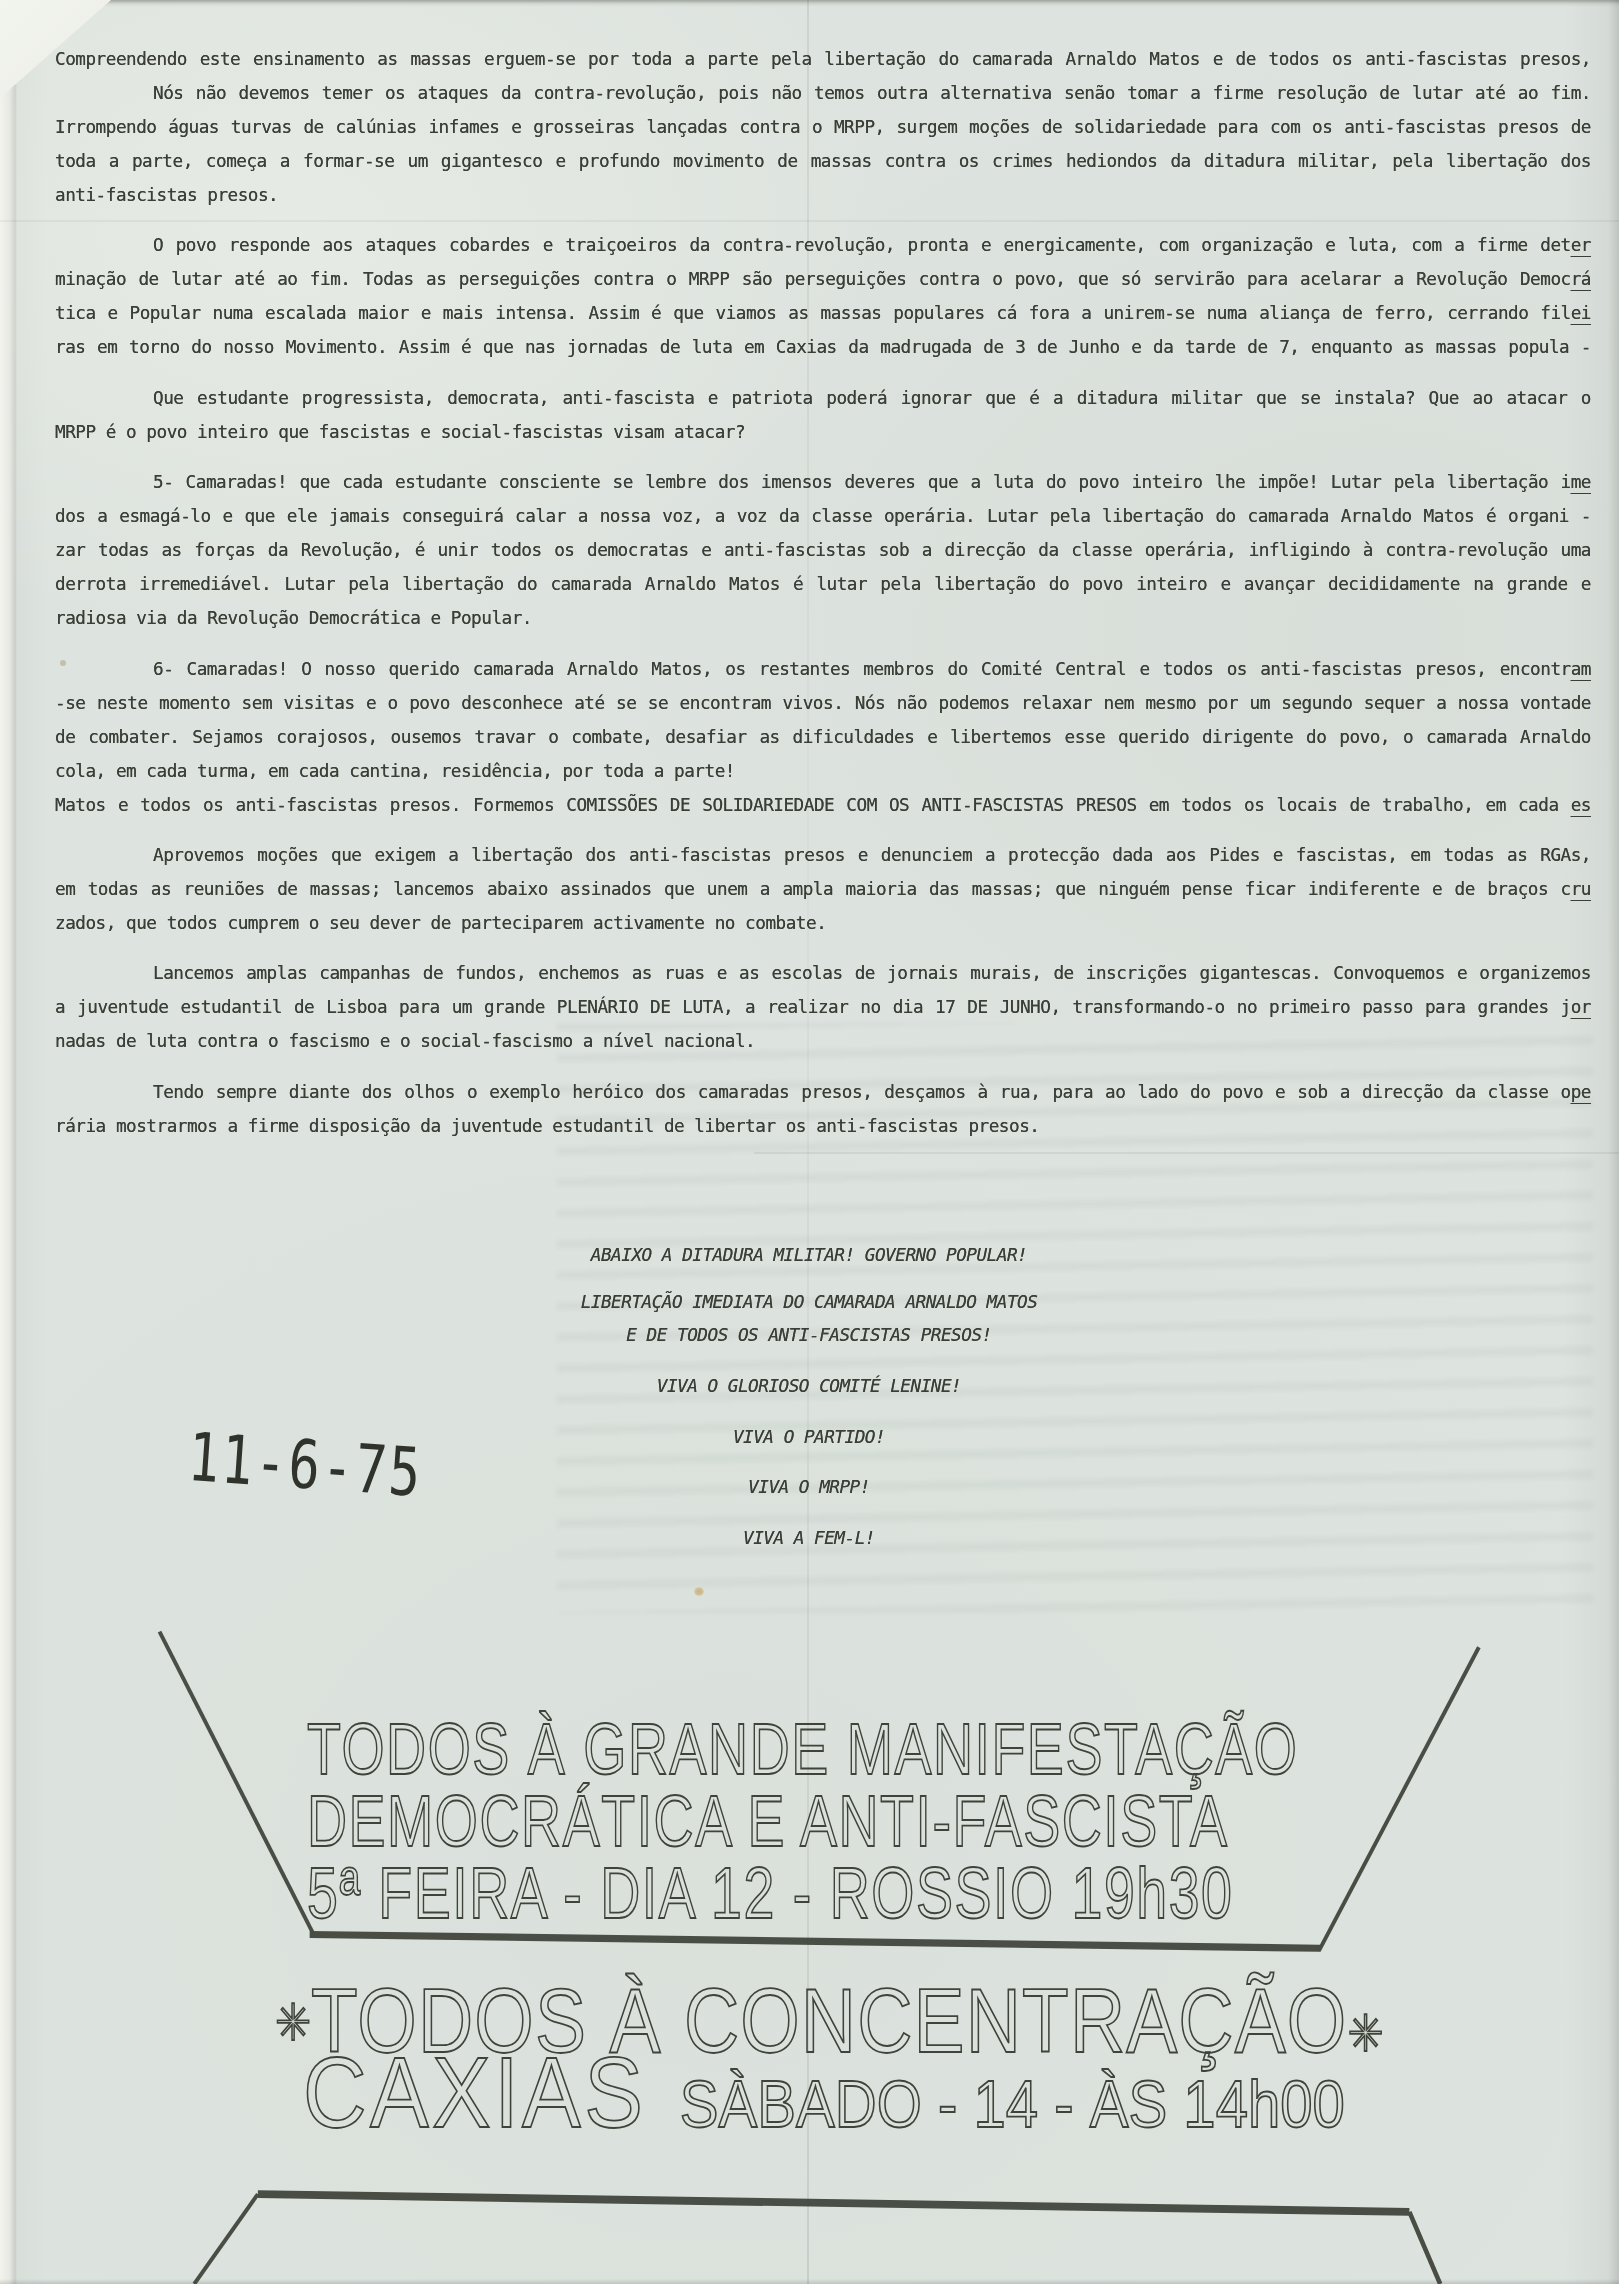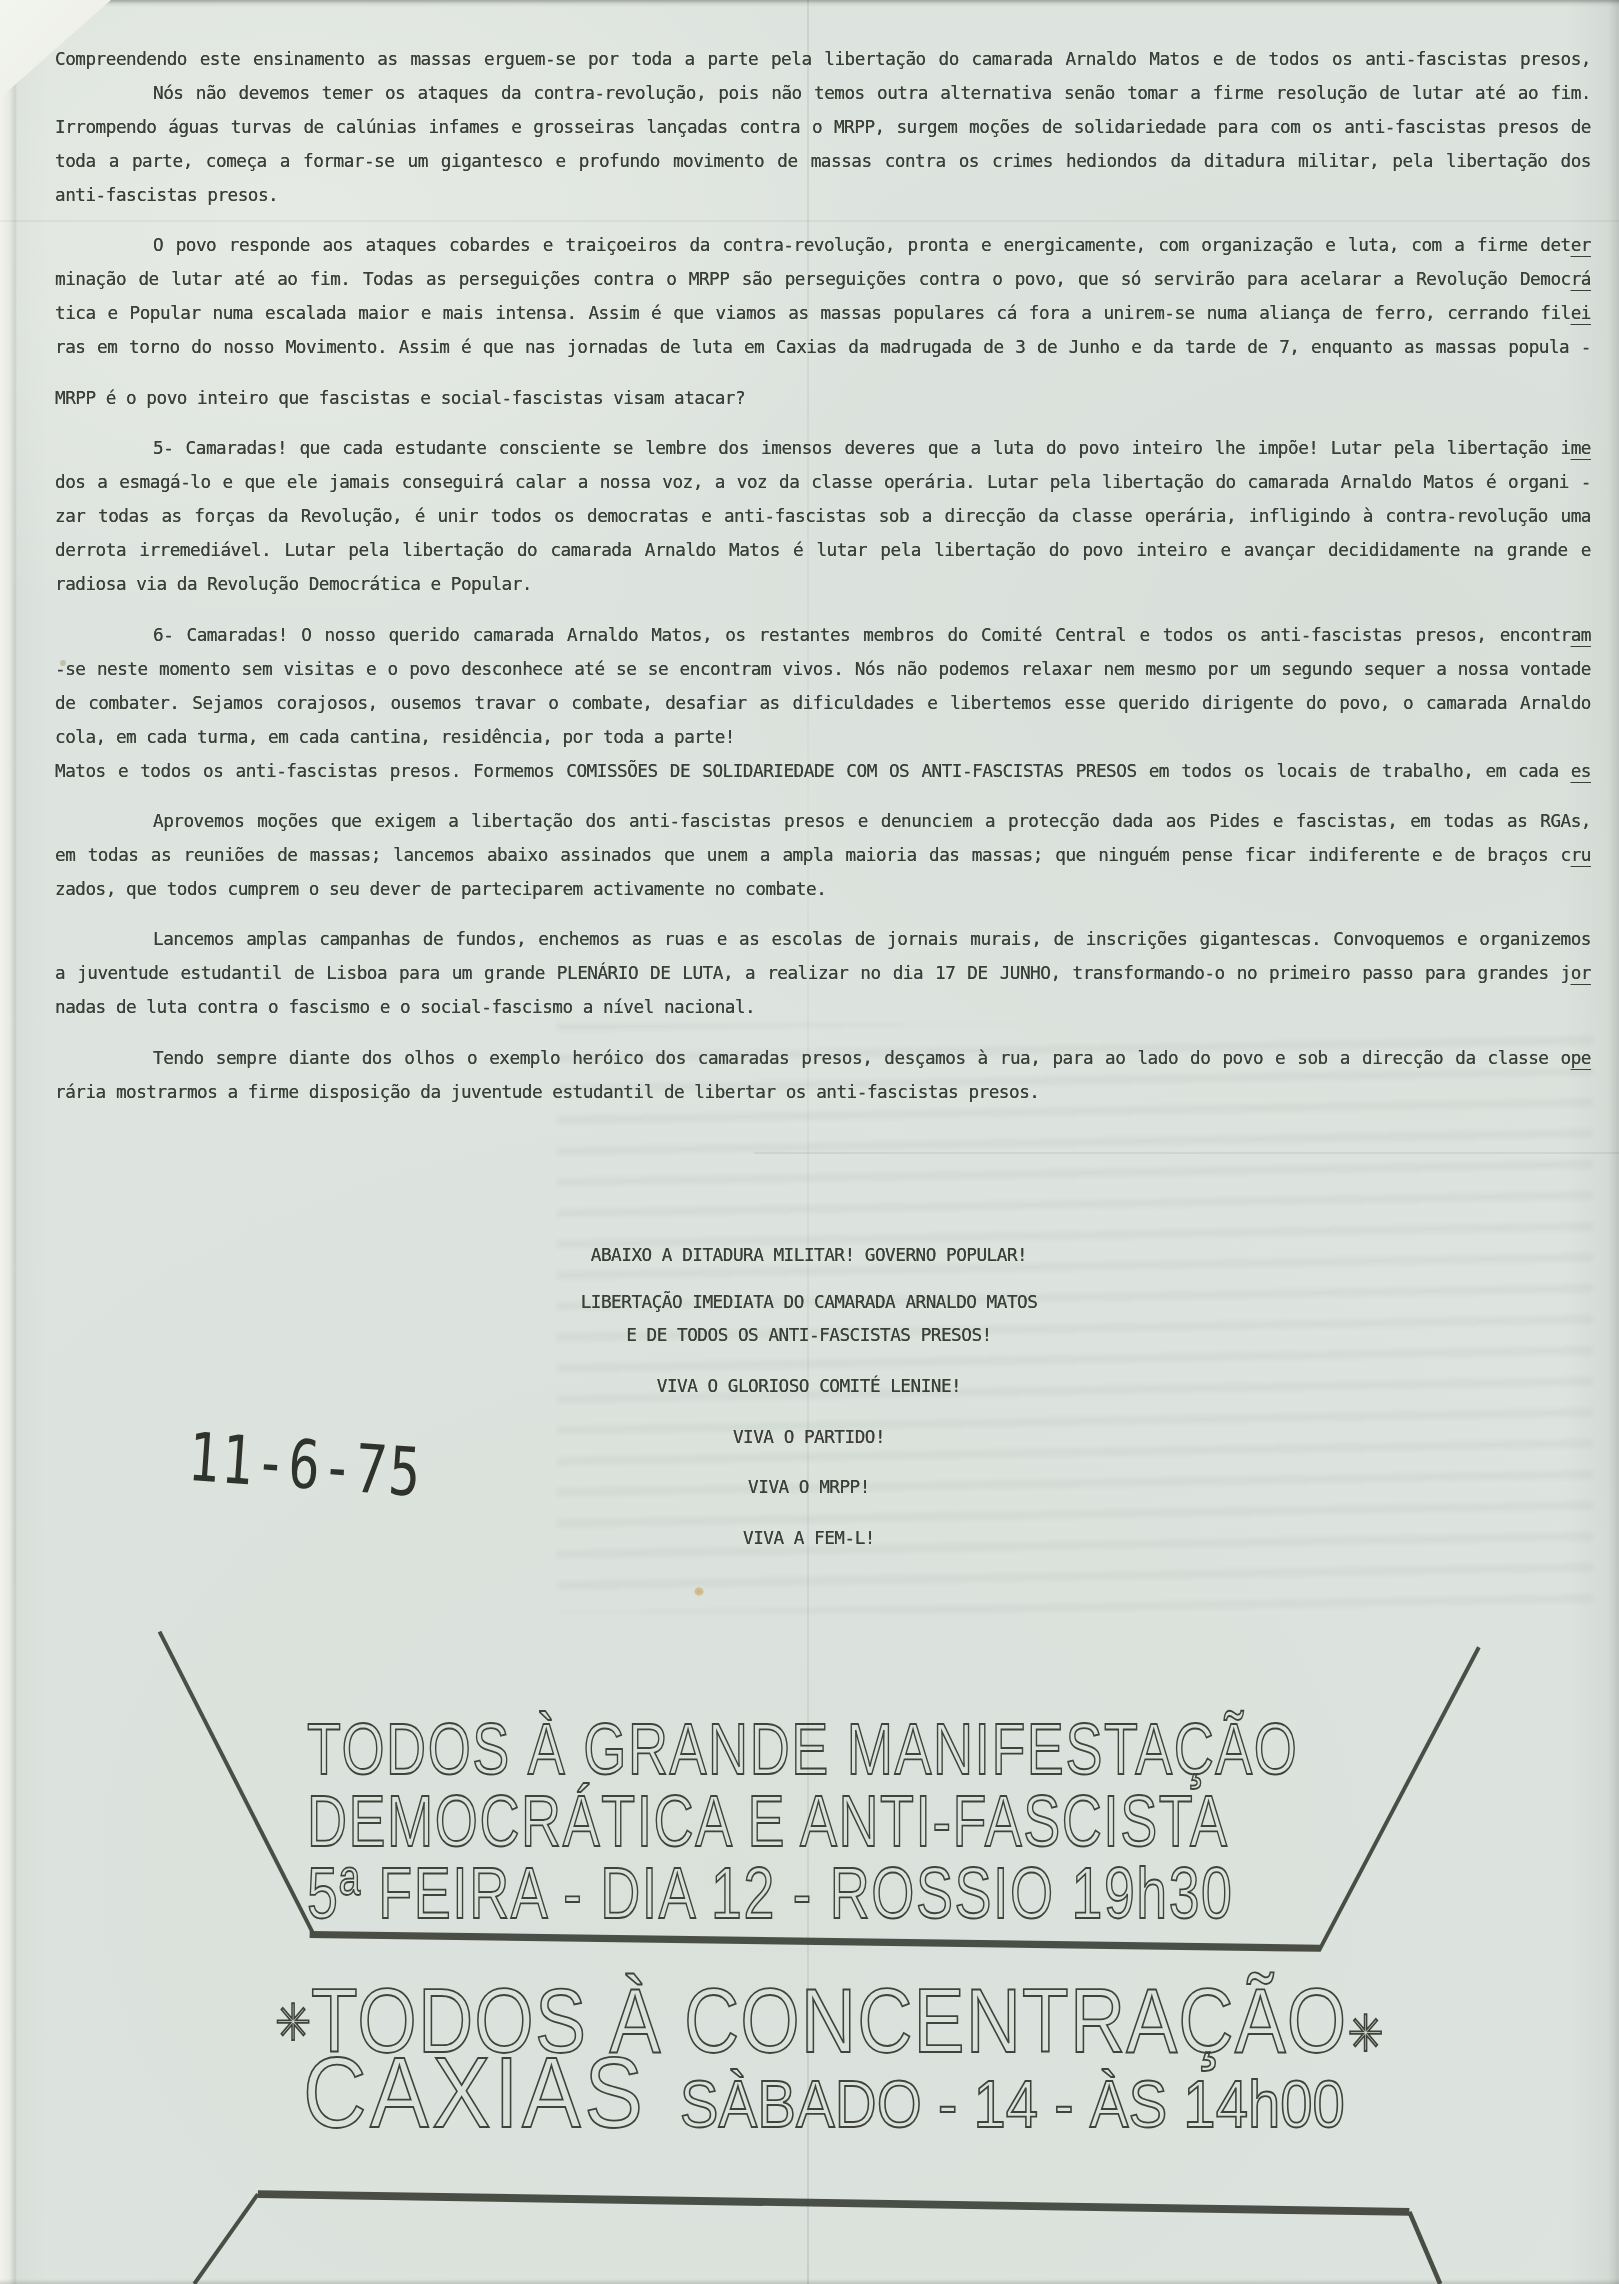--- a/index.html
+++ b/index.html
@@ -46,21 +46,21 @@
     text-align:justify;text-align-last:justify;
     text-shadow:0 0 0.5px rgba(58,62,54,0.85);
   }
   .line.first{text-indent:98px;}
   .line.last{text-align-last:left;}
   .hyph{text-decoration:underline;text-underline-offset:4.6px;text-decoration-thickness:1.3px;}
 
   
   .slogan{
     position:absolute;left:809px;transform:translateX(-50%);white-space:nowrap;
-    font-size:17.7px;letter-spacing:-0.5px;text-shadow:0 0 0.5px rgba(58,62,54,0.85);
+    font-size:17.7px;letter-spacing:-0.5px;text-shadow:0 0 0.5px rgba(58,62,54,0.85);font-style:italic;
   }
   .sl1{top:1245px}.sl2{top:1292px}.sl3{top:1325px}.sl4{top:1376px}
   .sl5{top:1427px}.sl6{top:1477px}.sl7{top:1528px}
 
   
   .date{
     position:absolute;left:191px;top:1418px;
     font-family:"DejaVu Sans Mono",monospace;font-size:67px;letter-spacing:2.6px;color:#2f332c;
     transform:rotate(4deg) scaleX(0.78);transform-origin:left top;
   }
@@ -116,20 +116,21 @@
         <div class="line">toda a parte, começa a formar-se um gigantesco e profundo movimento de massas contra os crimes hediondos da ditadura militar, pela libertação dos</div>
         <div class="line last">anti-fascistas presos.</div>
       </div>
       <div class="para">
         <div class="line first">O povo responde aos ataques cobardes e traiçoeiros da contra-revolução, pronta e energicamente, com organização e luta, com a firme det<span class="hyph">er</span></div>
         <div class="line">minação de lutar até ao fim. Todas as perseguições contra o MRPP são perseguições contra o povo, que só servirão para acelarar a Revolução Democ<span class="hyph">rá</span></div>
         <div class="line">tica e Popular numa escalada maior e mais intensa. Assim é que viamos as massas populares cá fora a unirem-se numa aliança de ferro, cerrando fil<span class="hyph">ei</span></div>
         <div class="line">ras em torno do nosso Movimento. Assim é que nas jornadas de luta em Caxias da madrugada de 3 de Junho e da tarde de 7, enquanto as massas popula -</div>
       </div>
       <div class="para">
+        <div class="line first">Que estudante progressista, democrata, anti-fascista e patriota poderá ignorar que é a ditadura militar que se instala? Que ao atacar o</div>
         <div class="line last">MRPP é o povo inteiro que fascistas e social-fascistas visam atacar?</div>
       </div>
       <div class="para">
         <div class="line first">5- Camaradas! que cada estudante consciente se lembre dos imensos deveres que a luta do povo inteiro lhe impõe! Lutar pela libertação i<span class="hyph">me</span></div>
         <div class="line">dos a esmagá-lo e que ele jamais conseguirá calar a nossa voz, a voz da classe operária. Lutar pela libertação do camarada Arnaldo Matos é organi -</div>
         <div class="line">zar todas as forças da Revolução, é unir todos os democratas e anti-fascistas sob a direcção da classe operária, infligindo à contra-revolução uma</div>
         <div class="line">derrota irremediável. Lutar pela libertação do camarada Arnaldo Matos é lutar pela libertação do povo inteiro e avançar decididamente na grande e</div>
         <div class="line last">radiosa via da Revolução Democrática e Popular.</div>
       </div>
       <div class="para">

